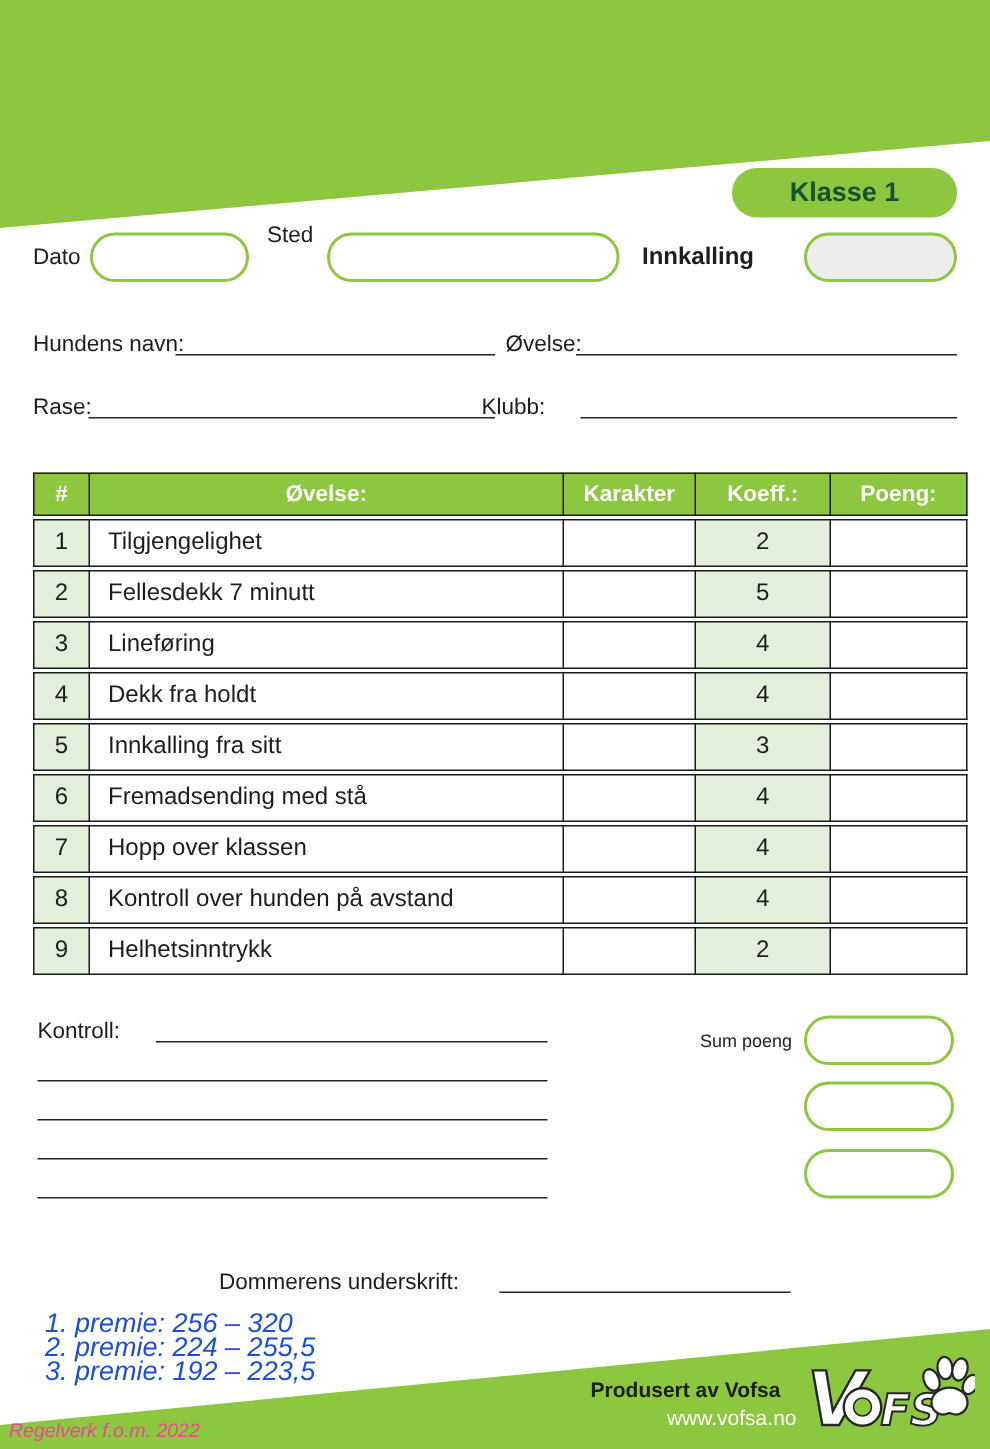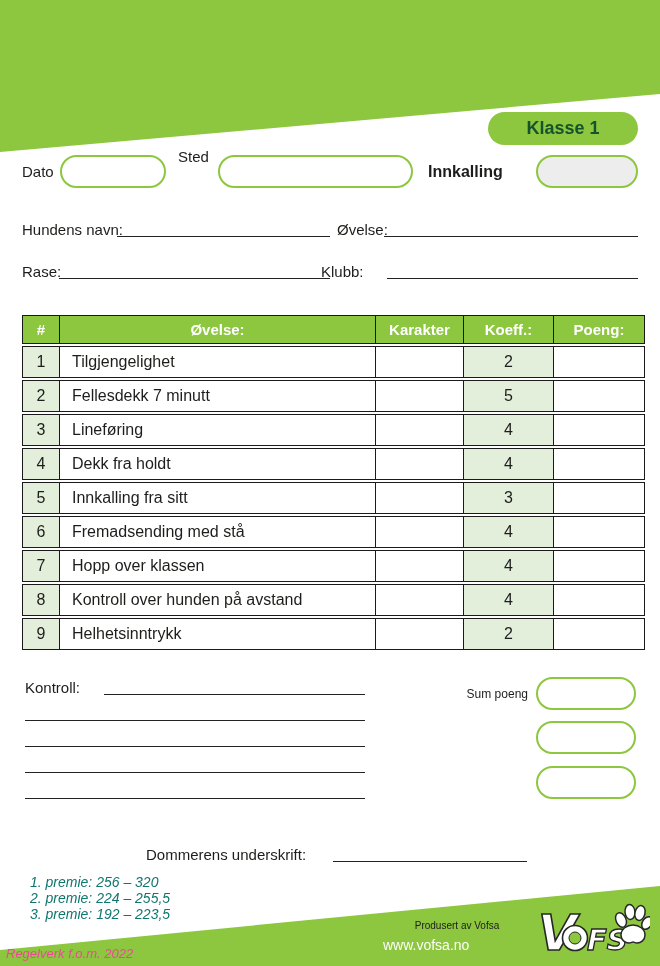--- a/index.html
+++ b/index.html
@@ -36,27 +36,27 @@
   .extable th{background:var(--accent);color:#fff;font-size:15px;font-weight:700;text-align:center;padding:4px 10px;line-height:19px;}
   .extable th.c{text-align:center;padding:4px 2px;}
   .extable td{font-size:16px;line-height:24px;padding:3px 10px;background:#fff;}
   .extable td.td-nr{background:var(--cell-light);text-align:center;padding:3px 2px;}
   .extable td.td-koeff{background:var(--cell-light);text-align:center;padding:3px 2px;}
   .extable td.td-ovelse{padding-left:12px;}
 
   .sum-lbl{position:absolute;left:380px;width:148px;text-align:right;font-size:12px;line-height:18px;white-space:nowrap;}
   .sum-pill{position:absolute;left:536px;width:100px;height:33px;border:2.5px solid var(--accent);border-radius:17px;background:#fff;}
 
-  .prizes{position:absolute;left:30px;top:874px;font-size:14px;line-height:16px;font-style:italic;color:#0f766e;list-style:none;}
+  .prizes{position:absolute;left:30px;top:874px;font-size:18px;line-height:16px;font-style:italic;color:#1d4ed8;list-style:none;}
 
   
   .footer-band{position:absolute;left:0;top:886px;width:660px;height:80px;background:var(--accent);
     clip-path:polygon(0 64px,660px 0,660px 80px,0 80px);}
-  .produced{position:absolute;left:383px;top:917px;width:148px;text-align:center;font-size:10px;font-weight:400;color:var(--ink);line-height:18px;white-space:nowrap;}
-  .website{position:absolute;left:383px;top:937px;width:148px;text-align:left;font-size:14px;color:#fdfef9;line-height:16px;}
+  .produced{position:absolute;left:383px;top:917px;width:148px;text-align:center;font-size:14px;font-weight:700;color:var(--ink);line-height:18px;white-space:nowrap;}
+  .website{position:absolute;left:383px;top:937px;width:148px;text-align:right;font-size:14px;color:#fdfef9;line-height:16px;}
   .logo{position:absolute;left:538px;top:897px;}
   .regelverk{position:absolute;left:6px;top:946px;font-size:13px;font-style:italic;color:#ec4899;}
 </style>
 </head>
 <body>
 
 <div class="page">
 
   <div class="header-band"></div>
   <div class="badge">Klasse 1</div>

